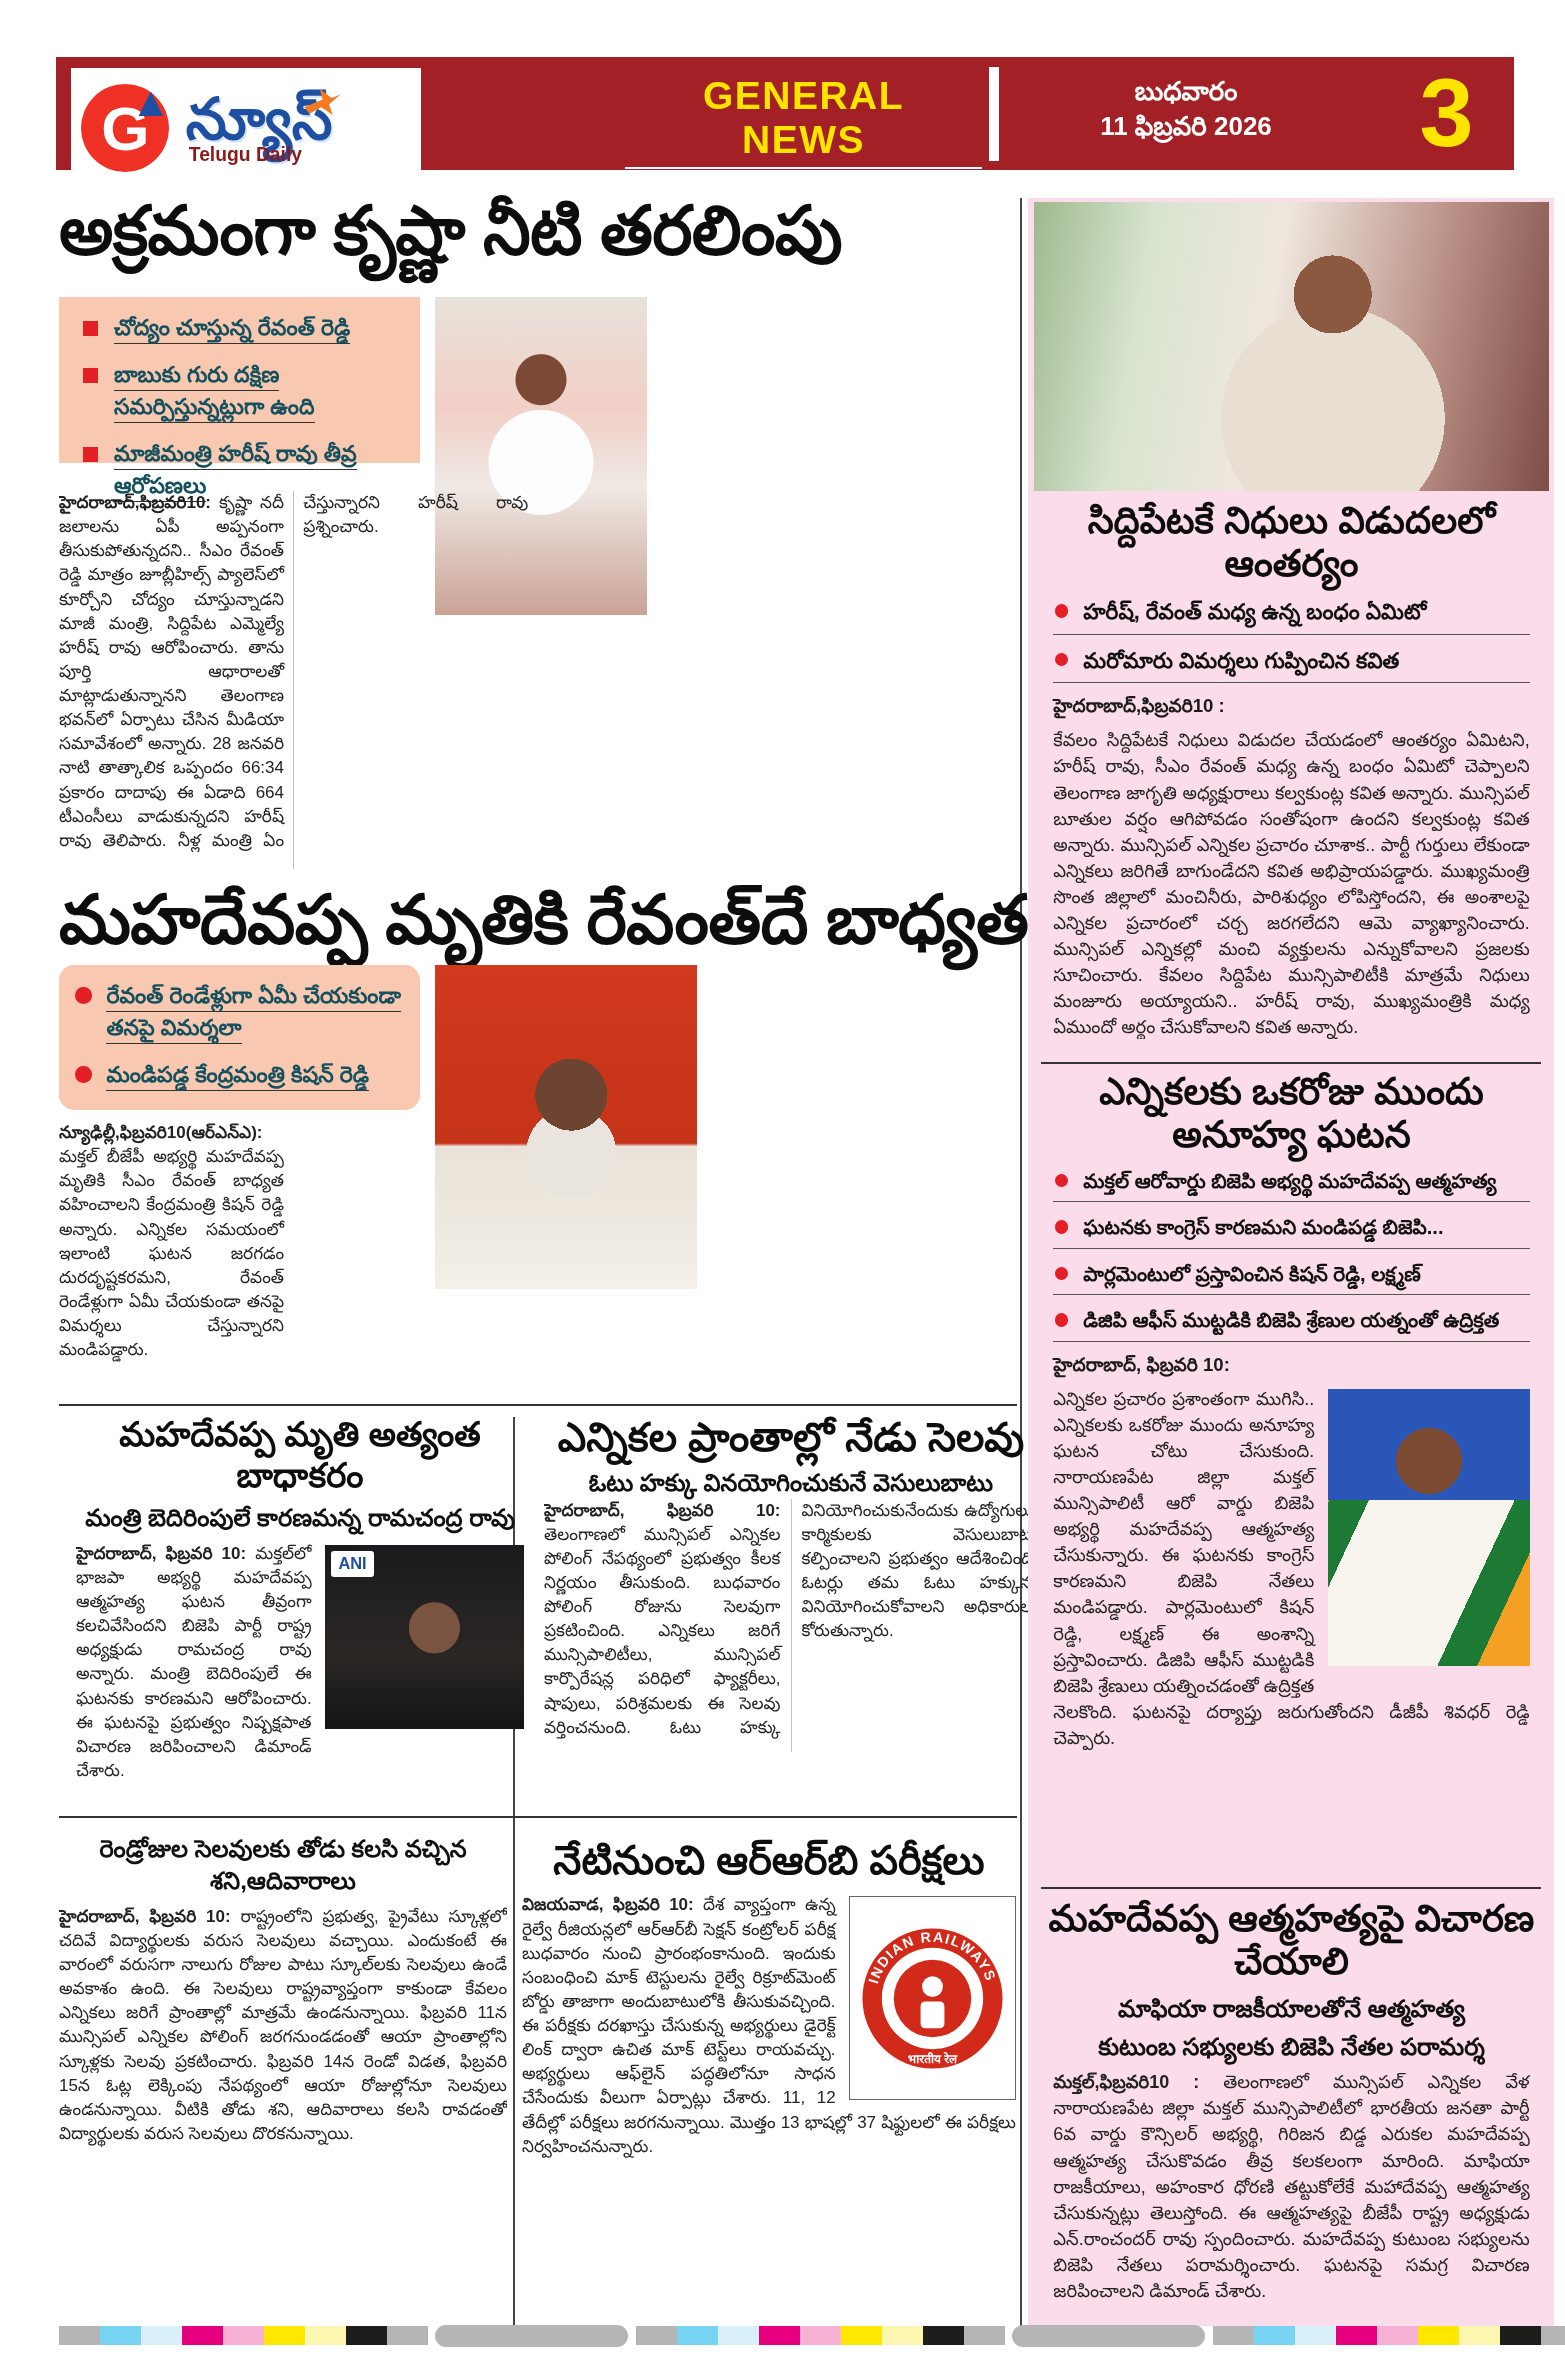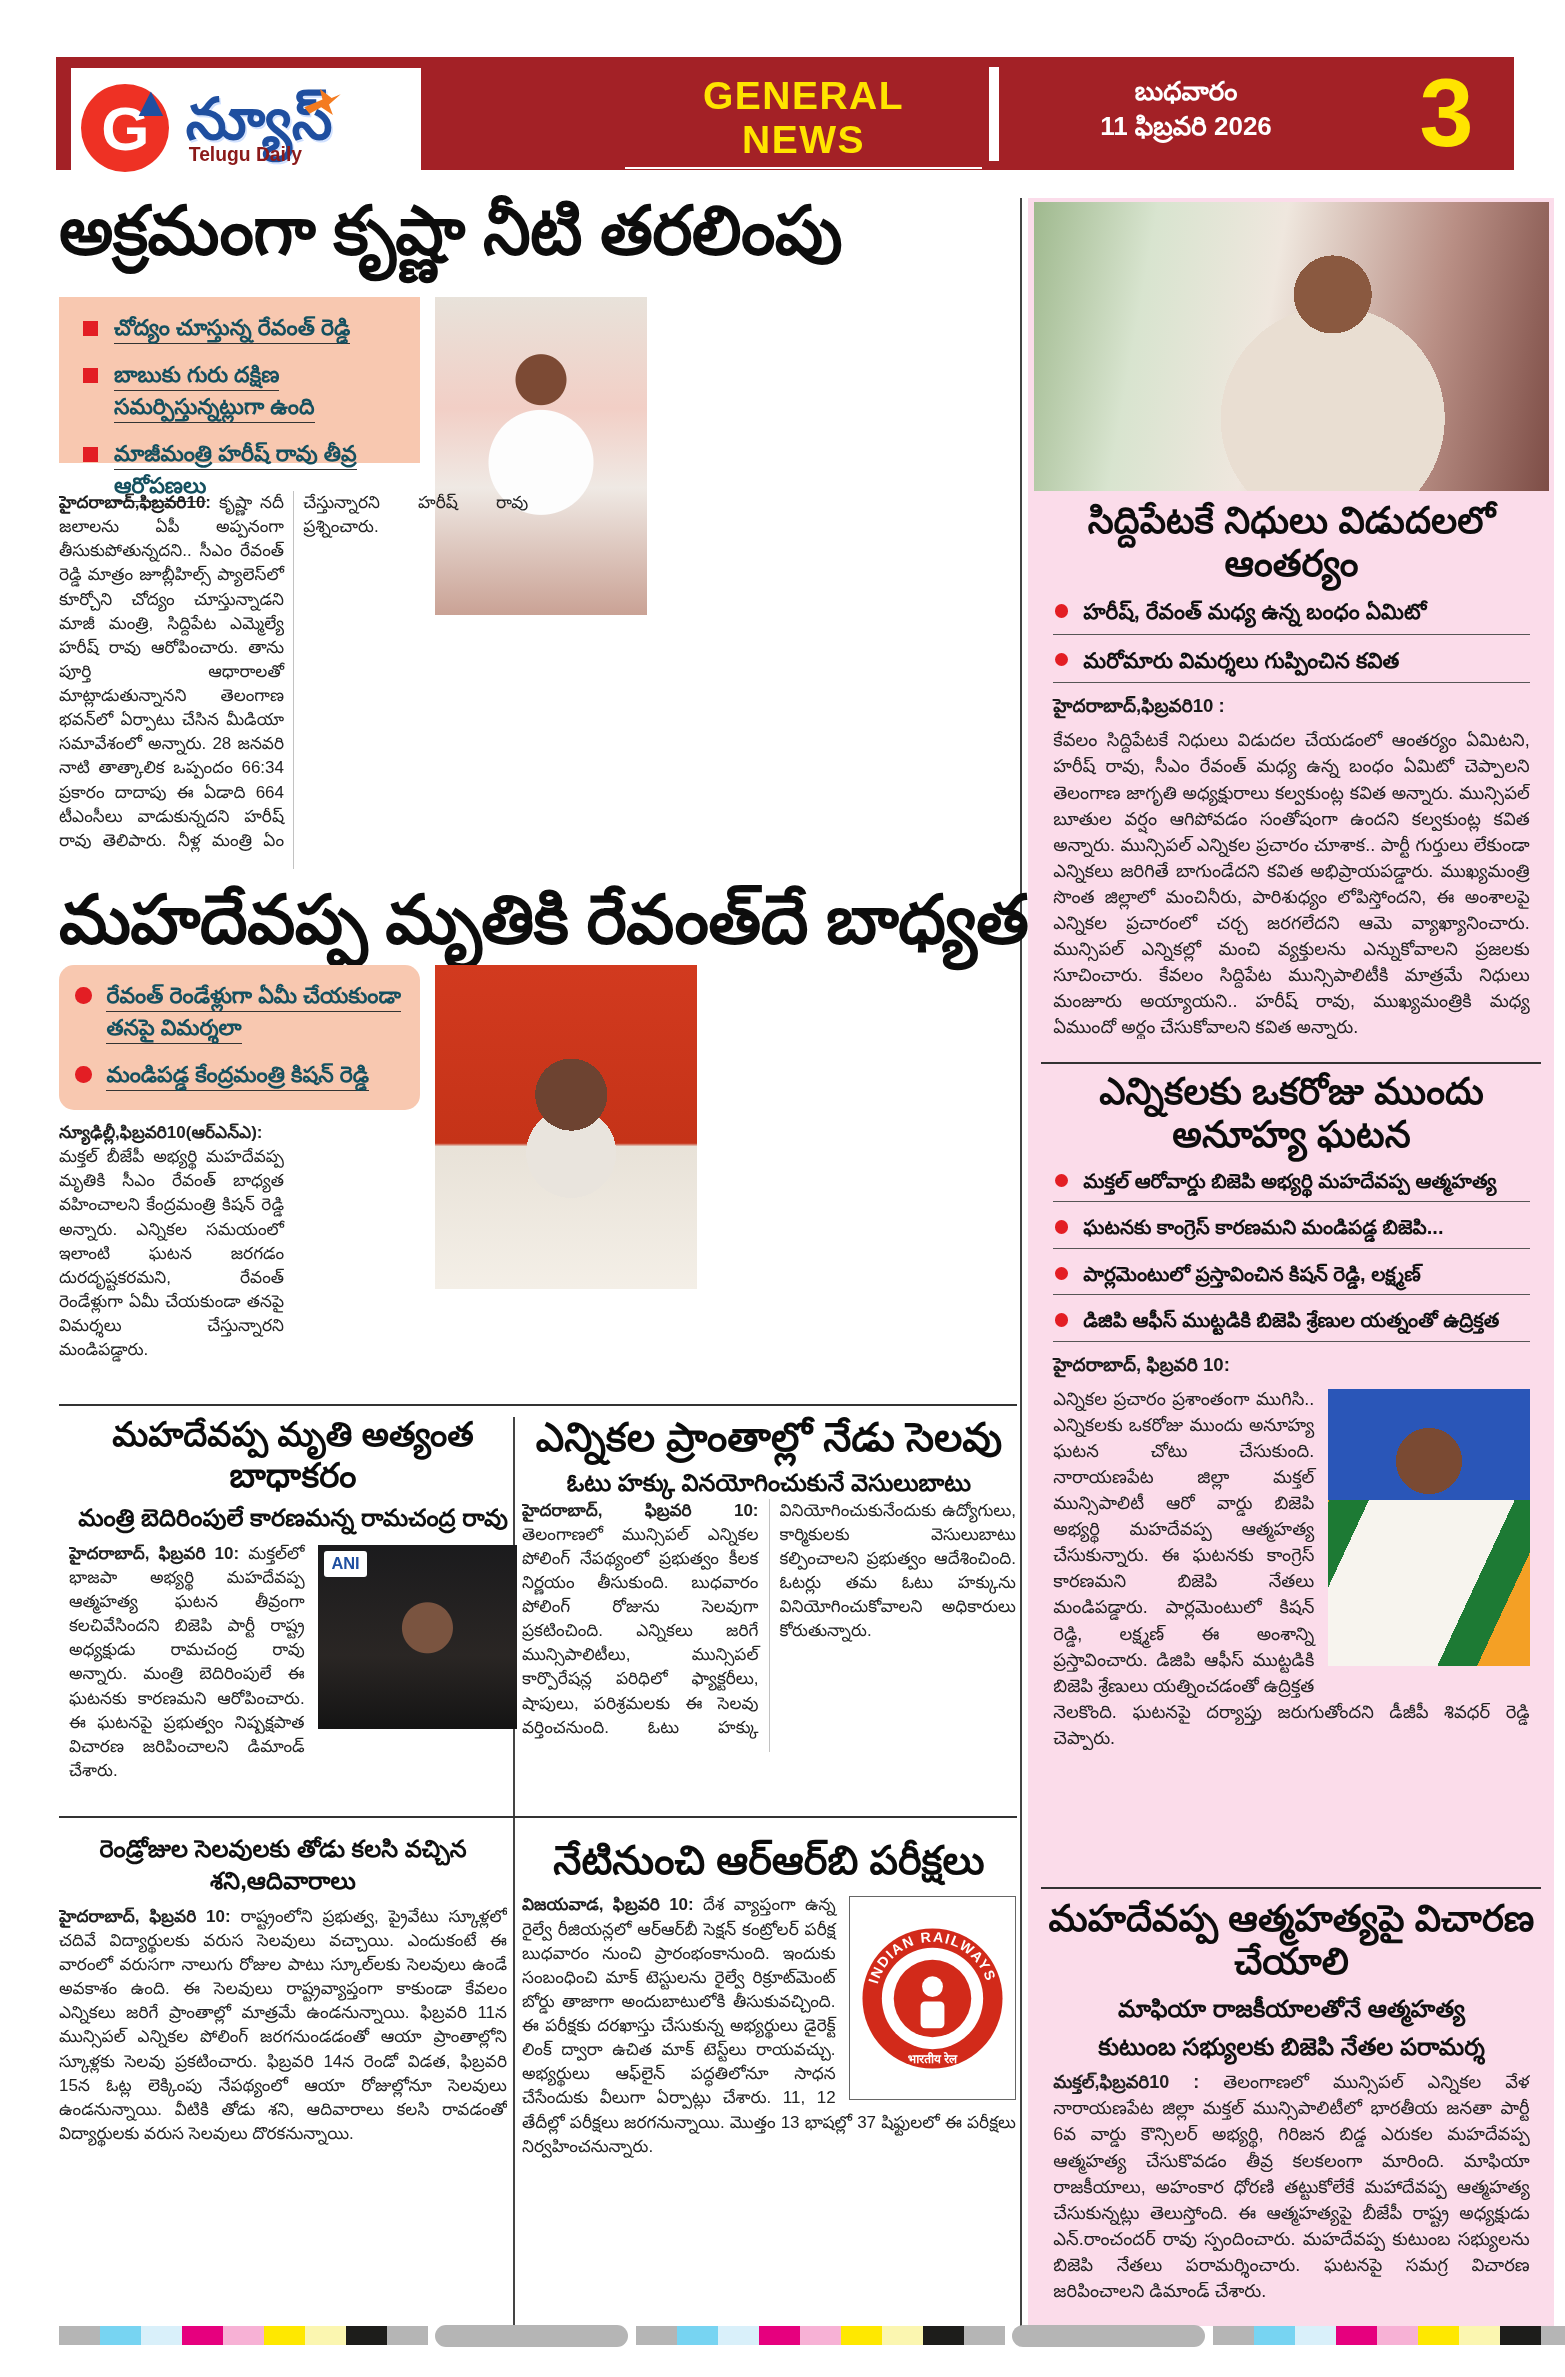--- a/index.html
+++ b/index.html
@@ -151,32 +151,32 @@
   </div>
 
   <div class="abs photo ph-kishan" style="left:435px;top:965px;width:262px;height:324px;"></div>
 
   <div class="abs body cols4 clip" style="left:59px;top:1121px;width:958px;height:271px;">
     <p style="margin:0;"><b>న్యూఢిల్లీ,ఫిబ్రవరి10(ఆర్ఎన్ఎ):</b> <span>మక్తల్ బీజేపీ అభ్యర్థి మహదేవప్ప మృతికి సీఎం రేవంత్ బాధ్యత వహించాలని కేంద్రమంత్రి కిషన్ రెడ్డి అన్నారు. ఎన్నికల సమయంలో ఇలాంటి ఘటన జరగడం దురదృష్టకరమని, రేవంత్ రెండేళ్లుగా ఏమీ చేయకుండా తనపై విమర్శలు చేస్తున్నారని మండిపడ్డారు.</span></p>
   </div>
 
   <div class="abs hrule" style="left:59px;top:1404px;width:958px;"></div>
 
-  <div class="abs clip" style="left:69px;top:1414px;width:448px;height:398px;">
+  <div class="abs clip" style="left:76px;top:1414px;width:448px;height:398px;">
     <div class="headline-md">మహదేవప్ప మృతి అత్యంత బాధాకరం</div>
     <div class="subhead" style="margin:6px 0 9px;">మంత్రి బెదిరింపులే కారణమన్న రామచంద్ర రావు</div>
     <div class="body">
       <div class="photo ph-ani float-r" style="width:199px;height:184px;">
         <span class="ani-badge">ANI</span>
       </div>
       <b>హైదరాబాద్, ఫిబ్రవరి 10:</b> <span>మక్తల్‌లో భాజపా అభ్యర్థి మహదేవప్ప ఆత్మహత్య ఘటన తీవ్రంగా కలచివేసిందని బిజెపి పార్టీ రాష్ట్ర అధ్యక్షుడు రామచంద్ర రావు అన్నారు. మంత్రి బెదిరింపులే ఈ ఘటనకు కారణమని ఆరోపించారు. ఈ ఘటనపై ప్రభుత్వం నిష్పక్షపాత విచారణ జరిపించాలని డిమాండ్ చేశారు.</span>
     </div>
   </div>
 
-  <div class="abs clip" style="left:522px;top:1414px;width:494px;height:398px;">
+  <div class="abs clip" style="left:544px;top:1414px;width:494px;height:398px;">
     <div class="headline-lg">ఎన్నికల ప్రాంతాల్లో నేడు సెలవు</div>
     <div class="subhead" style="margin-top:7.4px;">ఓటు హక్కు వినయోగించుకునే వెసులుబాటు</div>
     <div class="body cols2 clip" style="height:253px;">
       <p style="margin:0;"><b>హైదరాబాద్, ఫిబ్రవరి 10:</b> <span>తెలంగాణలో మున్సిపల్ ఎన్నికల పోలింగ్ నేపథ్యంలో ప్రభుత్వం కీలక నిర్ణయం తీసుకుంది. బుధవారం పోలింగ్ రోజును సెలవుగా ప్రకటించింది. ఎన్నికలు జరిగే మున్సిపాలిటీలు, మున్సిపల్ కార్పొరేషన్ల పరిధిలో ఫ్యాక్టరీలు, షాపులు, పరిశ్రమలకు ఈ సెలవు వర్తించనుంది. ఓటు హక్కు వినియోగించుకునేందుకు ఉద్యోగులు, కార్మికులకు వెసులుబాటు కల్పించాలని ప్రభుత్వం ఆదేశించింది. ఓటర్లు తమ ఓటు హక్కును వినియోగించుకోవాలని అధికారులు కోరుతున్నారు.</span></p>
     </div>
   </div>
 
   <div class="abs hrule" style="left:59px;top:1816px;width:958px;"></div>
 
   <div class="abs clip" style="left:59px;top:1826px;width:448px;height:495px;">

